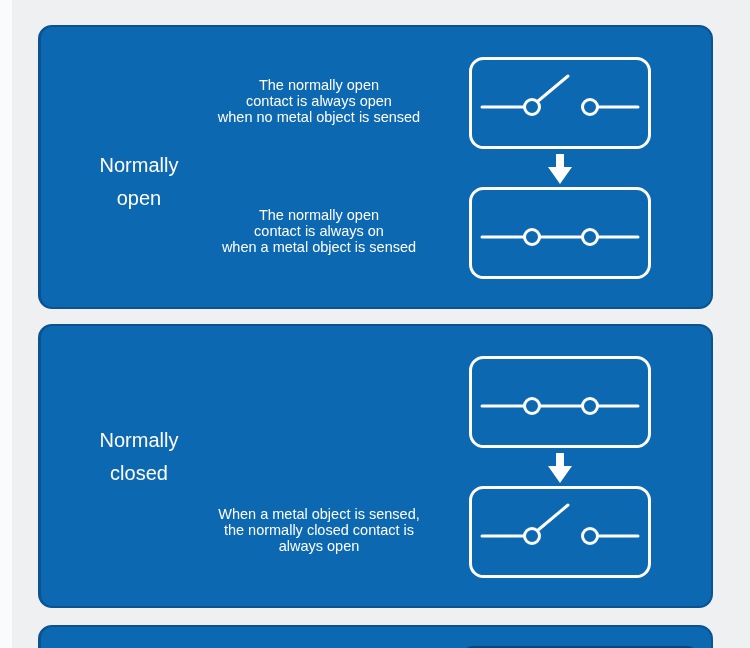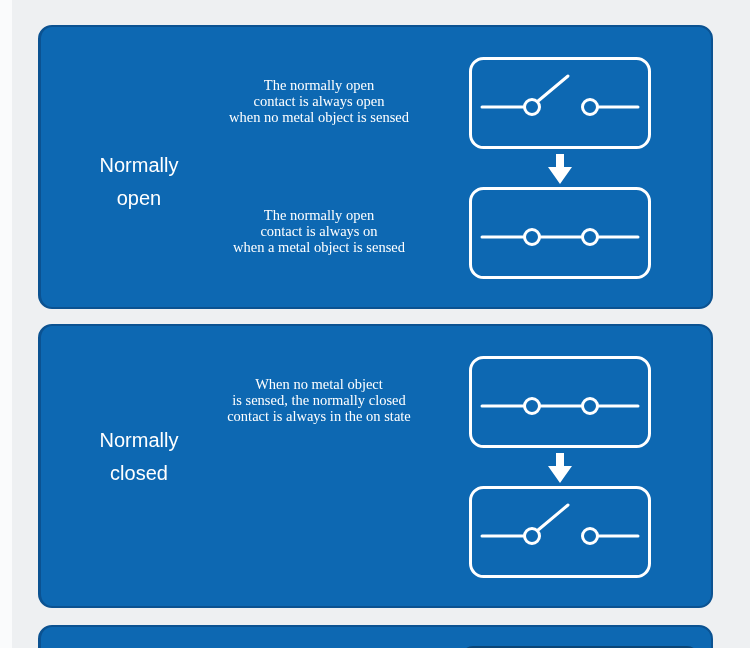--- a/index.html
+++ b/index.html
@@ -44,21 +44,20 @@
   .panel-2 .panel-title { top: 98px; }
   .caption {
     position: absolute;
     left: 128px;
     width: 300px;
     text-align: center;
     color: #ffffff;
     font-size: 14.5px;
     line-height: 16px;
     white-space: pre-line;
-    font-family: Liberation Serif, serif;
   }
   .caption-1 { top: 50px; }
   .caption-2 { top: 180px; }
   .diagram {
     position: absolute;
     left: 428px;
     width: 182px;
     height: 92px;
   }
   .diagram-1 { top: 30px; }
@@ -129,23 +128,23 @@
         <circle class="stroke node-filled" cx="63" cy="50" r="7.5"></circle>
         <circle class="stroke node-filled" cx="121" cy="50" r="7.5"></circle>
       </svg>
     </div>
   </div>
 
   <div class="panel panel-2">
     <div class="panel-title">Normally
 closed</div>
 
-    <div class="caption caption-1">When no metal object
-is sensed, the normally closed
-contact is always in the on state</div>
+    <div class="caption caption-2">When a metal object is sensed,
+the normally closed contact is
+always open</div>
 
     <div class="diagram diagram-1">
       <svg viewBox="0 0 182 92" xmlns="http://www.w3.org/2000/svg">
         <rect class="stroke" x="1.5" y="1.5" width="179" height="89" rx="13"></rect>
         <line class="stroke" x1="13" y1="50" x2="169" y2="50"></line>
         <circle class="stroke node-filled" cx="63" cy="50" r="7.5"></circle>
         <circle class="stroke node-filled" cx="121" cy="50" r="7.5"></circle>
       </svg>
     </div>
 

